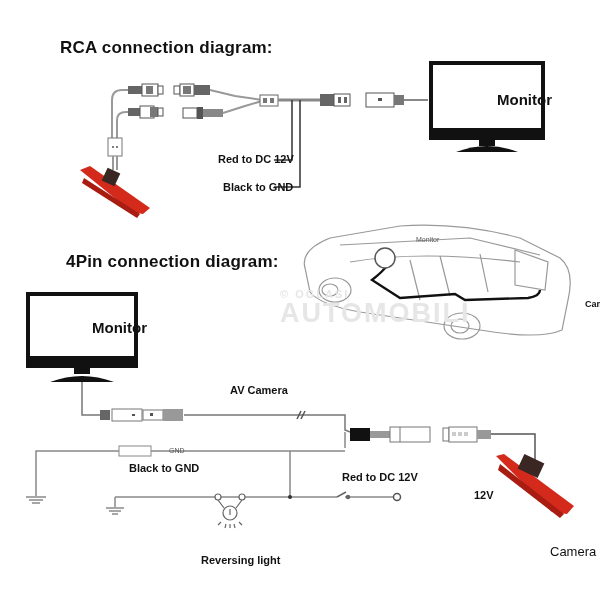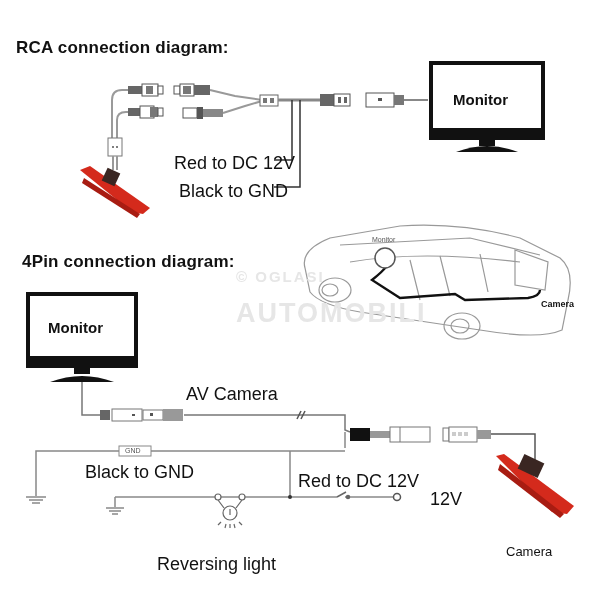--- a/index.html
+++ b/index.html
@@ -1,19 +1,19 @@
 <!DOCTYPE html>
 <html><head>
 <meta charset="utf-8">
 <style>
   html, body { margin:0; padding:0; background:#ffffff; }
   body { width:600px; height:600px; position:relative; overflow:hidden; font-family:"Liberation Sans", sans-serif; color:#111; }
-  .abs { position:absolute; }
+  .abs { position:absolute;margin-left:44px; }
   .h1 { font-weight:bold; font-size:17px; letter-spacing:0.2px; white-space:nowrap; }
-  .lbl { font-weight:normal; font-size:18px; white-space:nowrap; }
+  .lbl { font-weight:bold; font-size:11px; white-space:nowrap; }
   .lbl-plain { font-size:13px; white-space:nowrap; }
   .monitor-text { font-weight:bold; font-size:15px; }
   svg { position:absolute; left:0; top:0; }
   .watermark { color:#e6e6e6; font-size:27px; letter-spacing:2px; font-weight:bold; white-space:nowrap; }
   .tiny { font-size:7px; color:#555; white-space:nowrap; }
   .cam-small { font-weight:bold; font-size:9px; white-space:nowrap; }
 </style>
 </head>
 <body>
 
@@ -215,14 +215,14 @@
 <div class="abs tiny" style="left:125px; top:447px;">GND</div>
 <div class="abs lbl" style="left:85px; top:462px;">Black to GND</div>
 <div class="abs lbl" style="left:298px; top:471px;">Red to DC 12V</div>
 <div class="abs lbl" style="left:430px; top:489px;">12V</div>
 <div class="abs lbl" style="left:157px; top:554px;">Reversing light</div>
 <div class="abs lbl-plain" style="left:506px; top:544px;">Camera</div>
 
 <div class="abs tiny" style="left:372px; top:236px;">Monitor</div>
 <div class="abs cam-small" style="left:541px; top:299px;">Camera</div>
 
-<div class="abs watermark" style="left:236px; top:268px; font-size:15px;">© OGLASI</div>
+<div class="abs watermark" style="left:236px; top:288px; font-size:11px;">© OGLASI</div>
 <div class="abs watermark" style="left:236px; top:298px;">AUTOMOBILI</div>
 
 </body></html>

